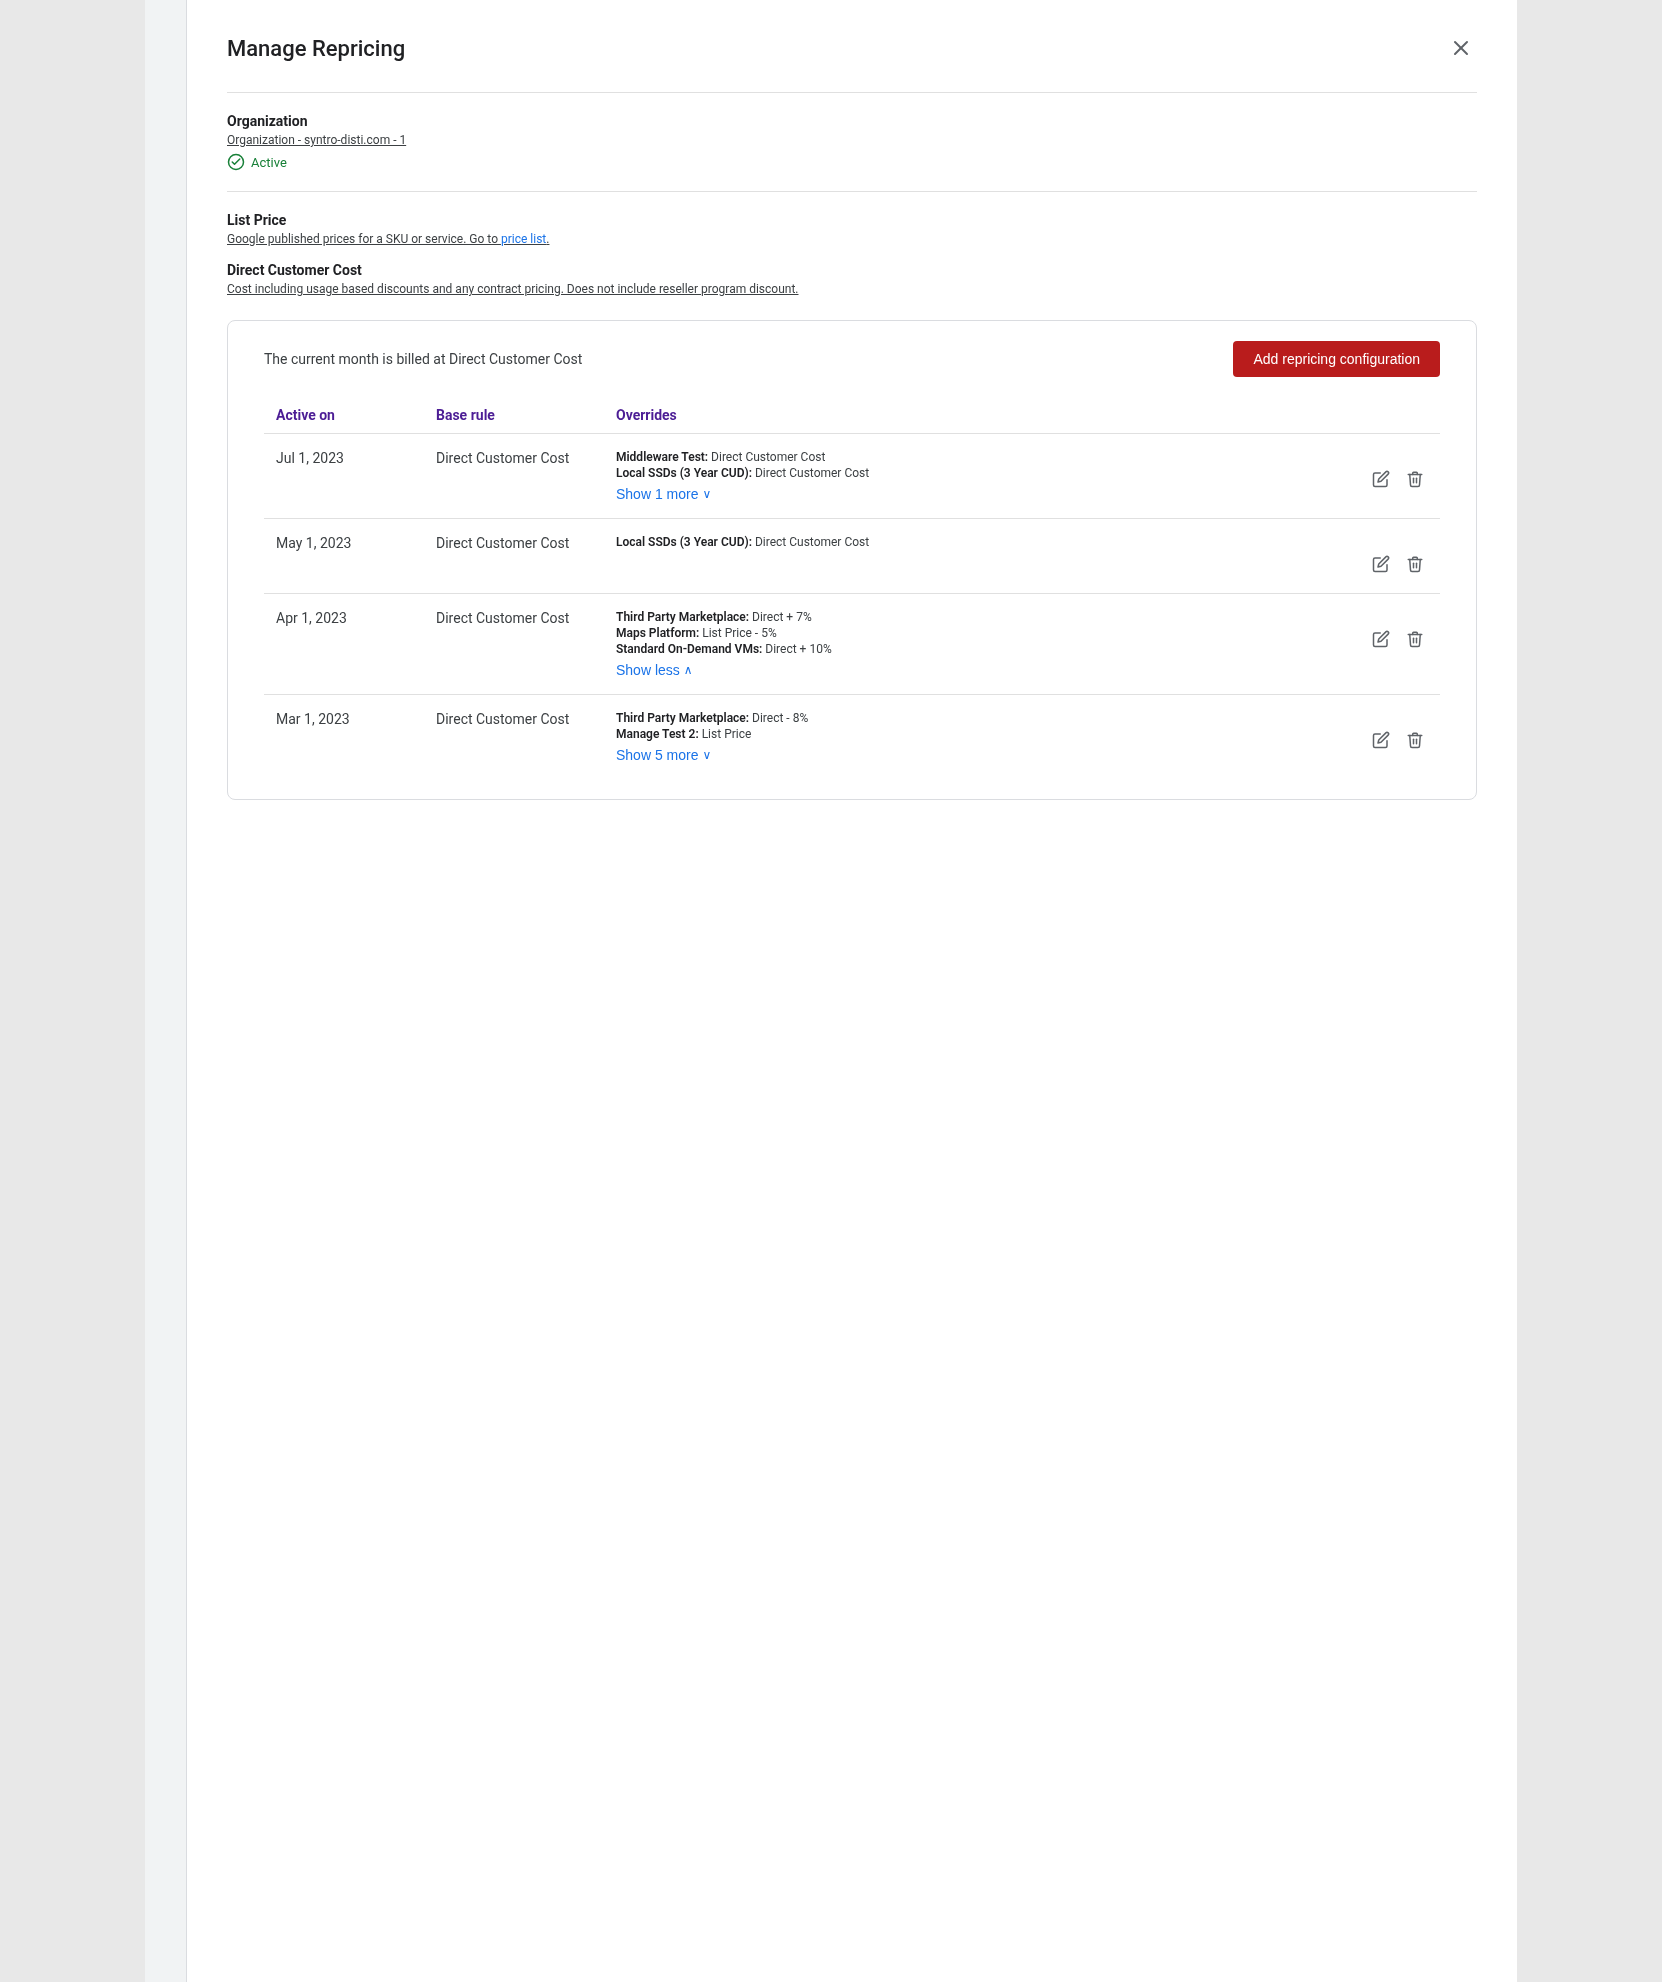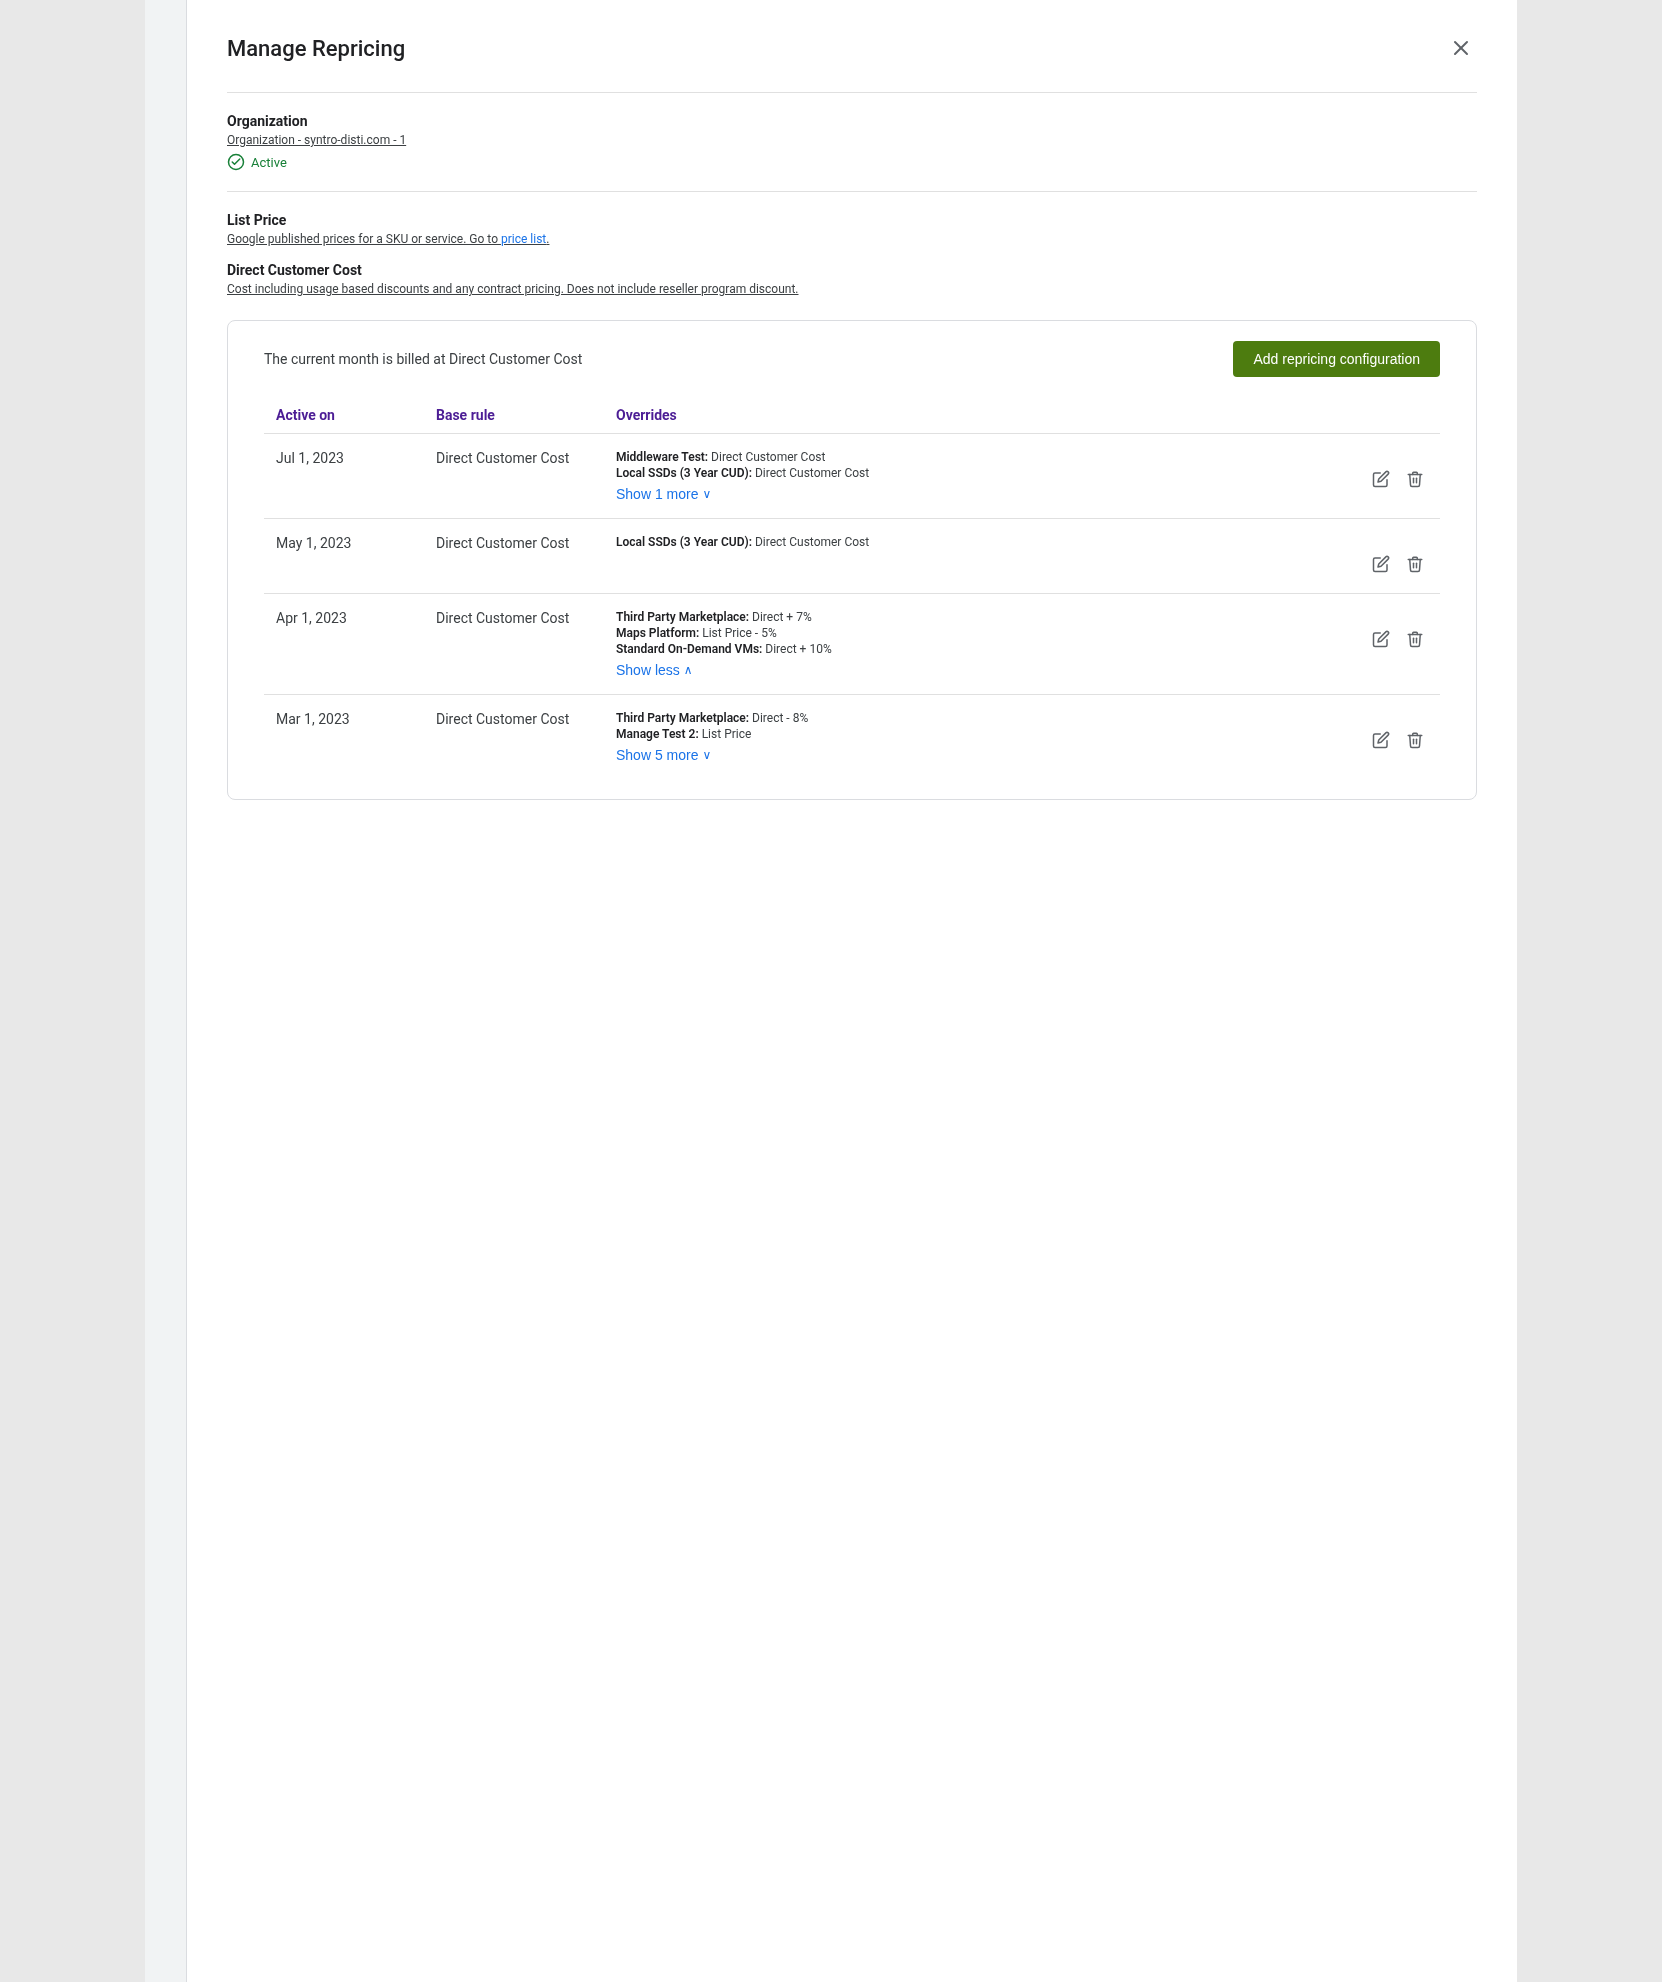--- a/index.html
+++ b/index.html
@@ -111,21 +111,21 @@
       display: flex;
       align-items: center;
       justify-content: space-between;
       margin-bottom: 20px;
     }
     .billing-text {
       font-size: 14px;
       color: #3c4043;
     }
     .add-btn {
-      background: #4d7c0f;
+      background: #b91c1c;
       color: #fff;
       border: none;
       border-radius: 4px;
       padding: 10px 20px;
       font-size: 14px;
       font-weight: 500;
       cursor: pointer;
       white-space: nowrap;
     }
     .table {

